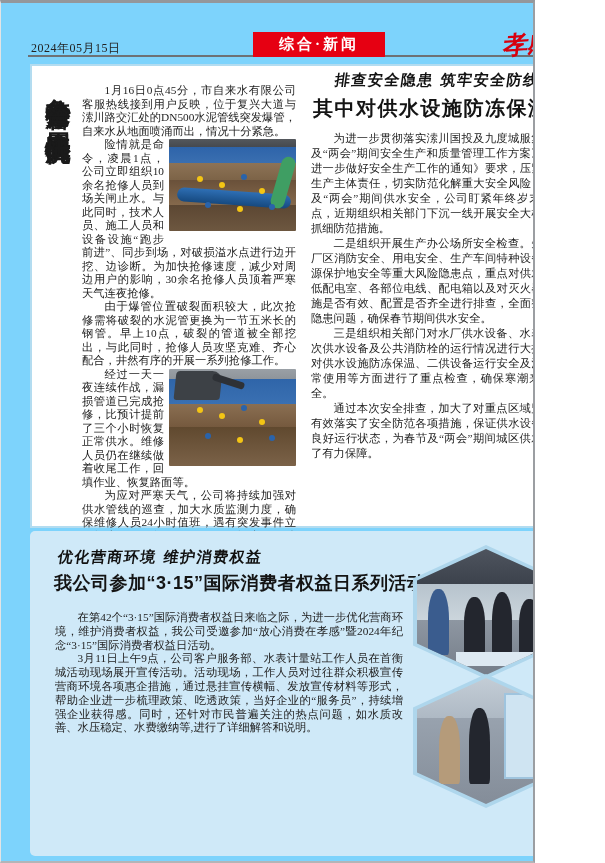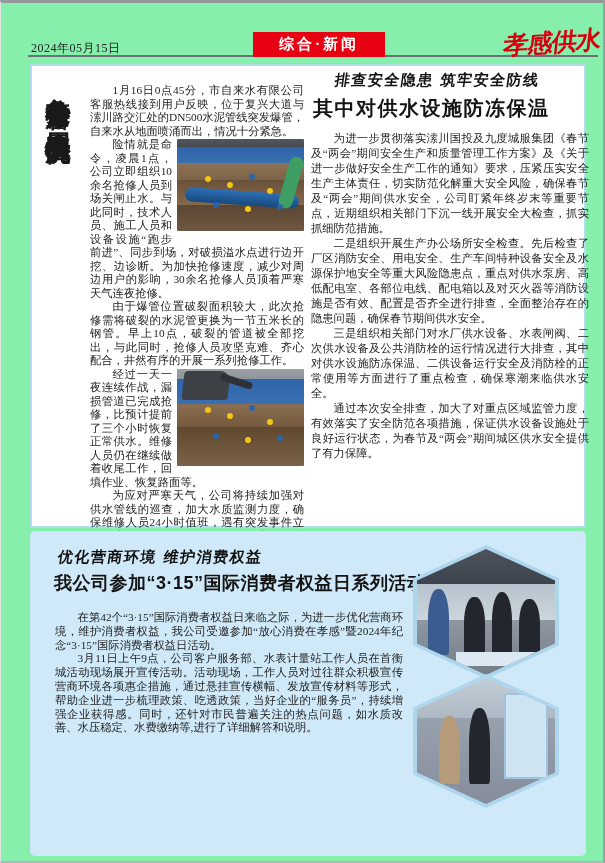--- a/index.html
+++ b/index.html
@@ -1,16 +1,16 @@
 <!DOCTYPE html>
 <html><head>
 <meta charset="utf-8">
 <style>
   html,body{margin:0;padding:0;background:#fff;}
-  .page{position:relative;width:605px;height:863px;background:#86efac;overflow:hidden;
+  .page{position:relative;width:535px;height:863px;background:#7dd3fc;overflow:hidden;
         font-family:"Liberation Serif",serif;color:#1c1c1c;}
   .page-border{position:absolute;inset:0;border-top:3px solid #94979b;border-right:2px solid #9b9ea2;
         border-bottom:2px solid #b3b5b8;border-left:1px solid #e3e4e5;pointer-events:none;z-index:50;}
 
   
   .hdr-date{position:absolute;left:31px;top:40px;font-size:12px;letter-spacing:.5px;color:#222;}
   .hdr-rule{position:absolute;left:28px;top:55px;width:570px;height:2px;background:#6d7175;}
   .hdr-banner{position:absolute;left:253px;top:32px;width:132px;height:25px;background:#e60012;
         color:#fff;font-weight:bold;font-size:15px;letter-spacing:3px;display:flex;
         align-items:center;justify-content:center;font-family:"Liberation Serif",serif;}
@@ -19,21 +19,21 @@
   .hdr-masthead{position:absolute;left:504px;top:26px;font-size:25px;font-weight:bold;color:#d7000f;
         transform:skewX(-10deg) rotate(-4deg);letter-spacing:-1px;white-space:nowrap;}
 
   
   .frame{position:absolute;left:30px;top:64px;width:556px;height:464px;border:2px solid #b3dcf0;
         background:#fff;box-sizing:border-box;}
 
   .v-headline{position:absolute;left:9px;top:13px;height:442px;writing-mode:vertical-rl;
         font-size:25px;font-weight:bold;letter-spacing:1px;color:#1a1a1a;line-height:1.3;}
 
-  .left-col{position:absolute;left:58px;top:18px;width:214px;font-size:11.3px;line-height:13.5px;
+  .left-col{position:absolute;left:50px;top:18px;width:214px;font-size:11.3px;line-height:13.5px;
         text-align:justify;color:#222;}
   .left-col p,.right-body p,.bottom-body p{margin:0;text-indent:2em;}
 
   .right-col{position:absolute;left:279px;top:3px;width:278px;}
   .kicker{font-size:15px;font-weight:bold;color:#111;transform:skewX(-8deg);letter-spacing:1.5px;
         font-family:"DejaVu Serif",serif;}
   .right-kicker{margin:2px 0 5px 24px;}
   .right-headline{font-family:"Liberation Sans",sans-serif;font-size:20px;font-weight:bold;
         letter-spacing:1.5px;color:#141414;margin:0 0 9px 2px;}
   .right-body{font-size:11.3px;line-height:15px;text-align:justify;color:#222;}

